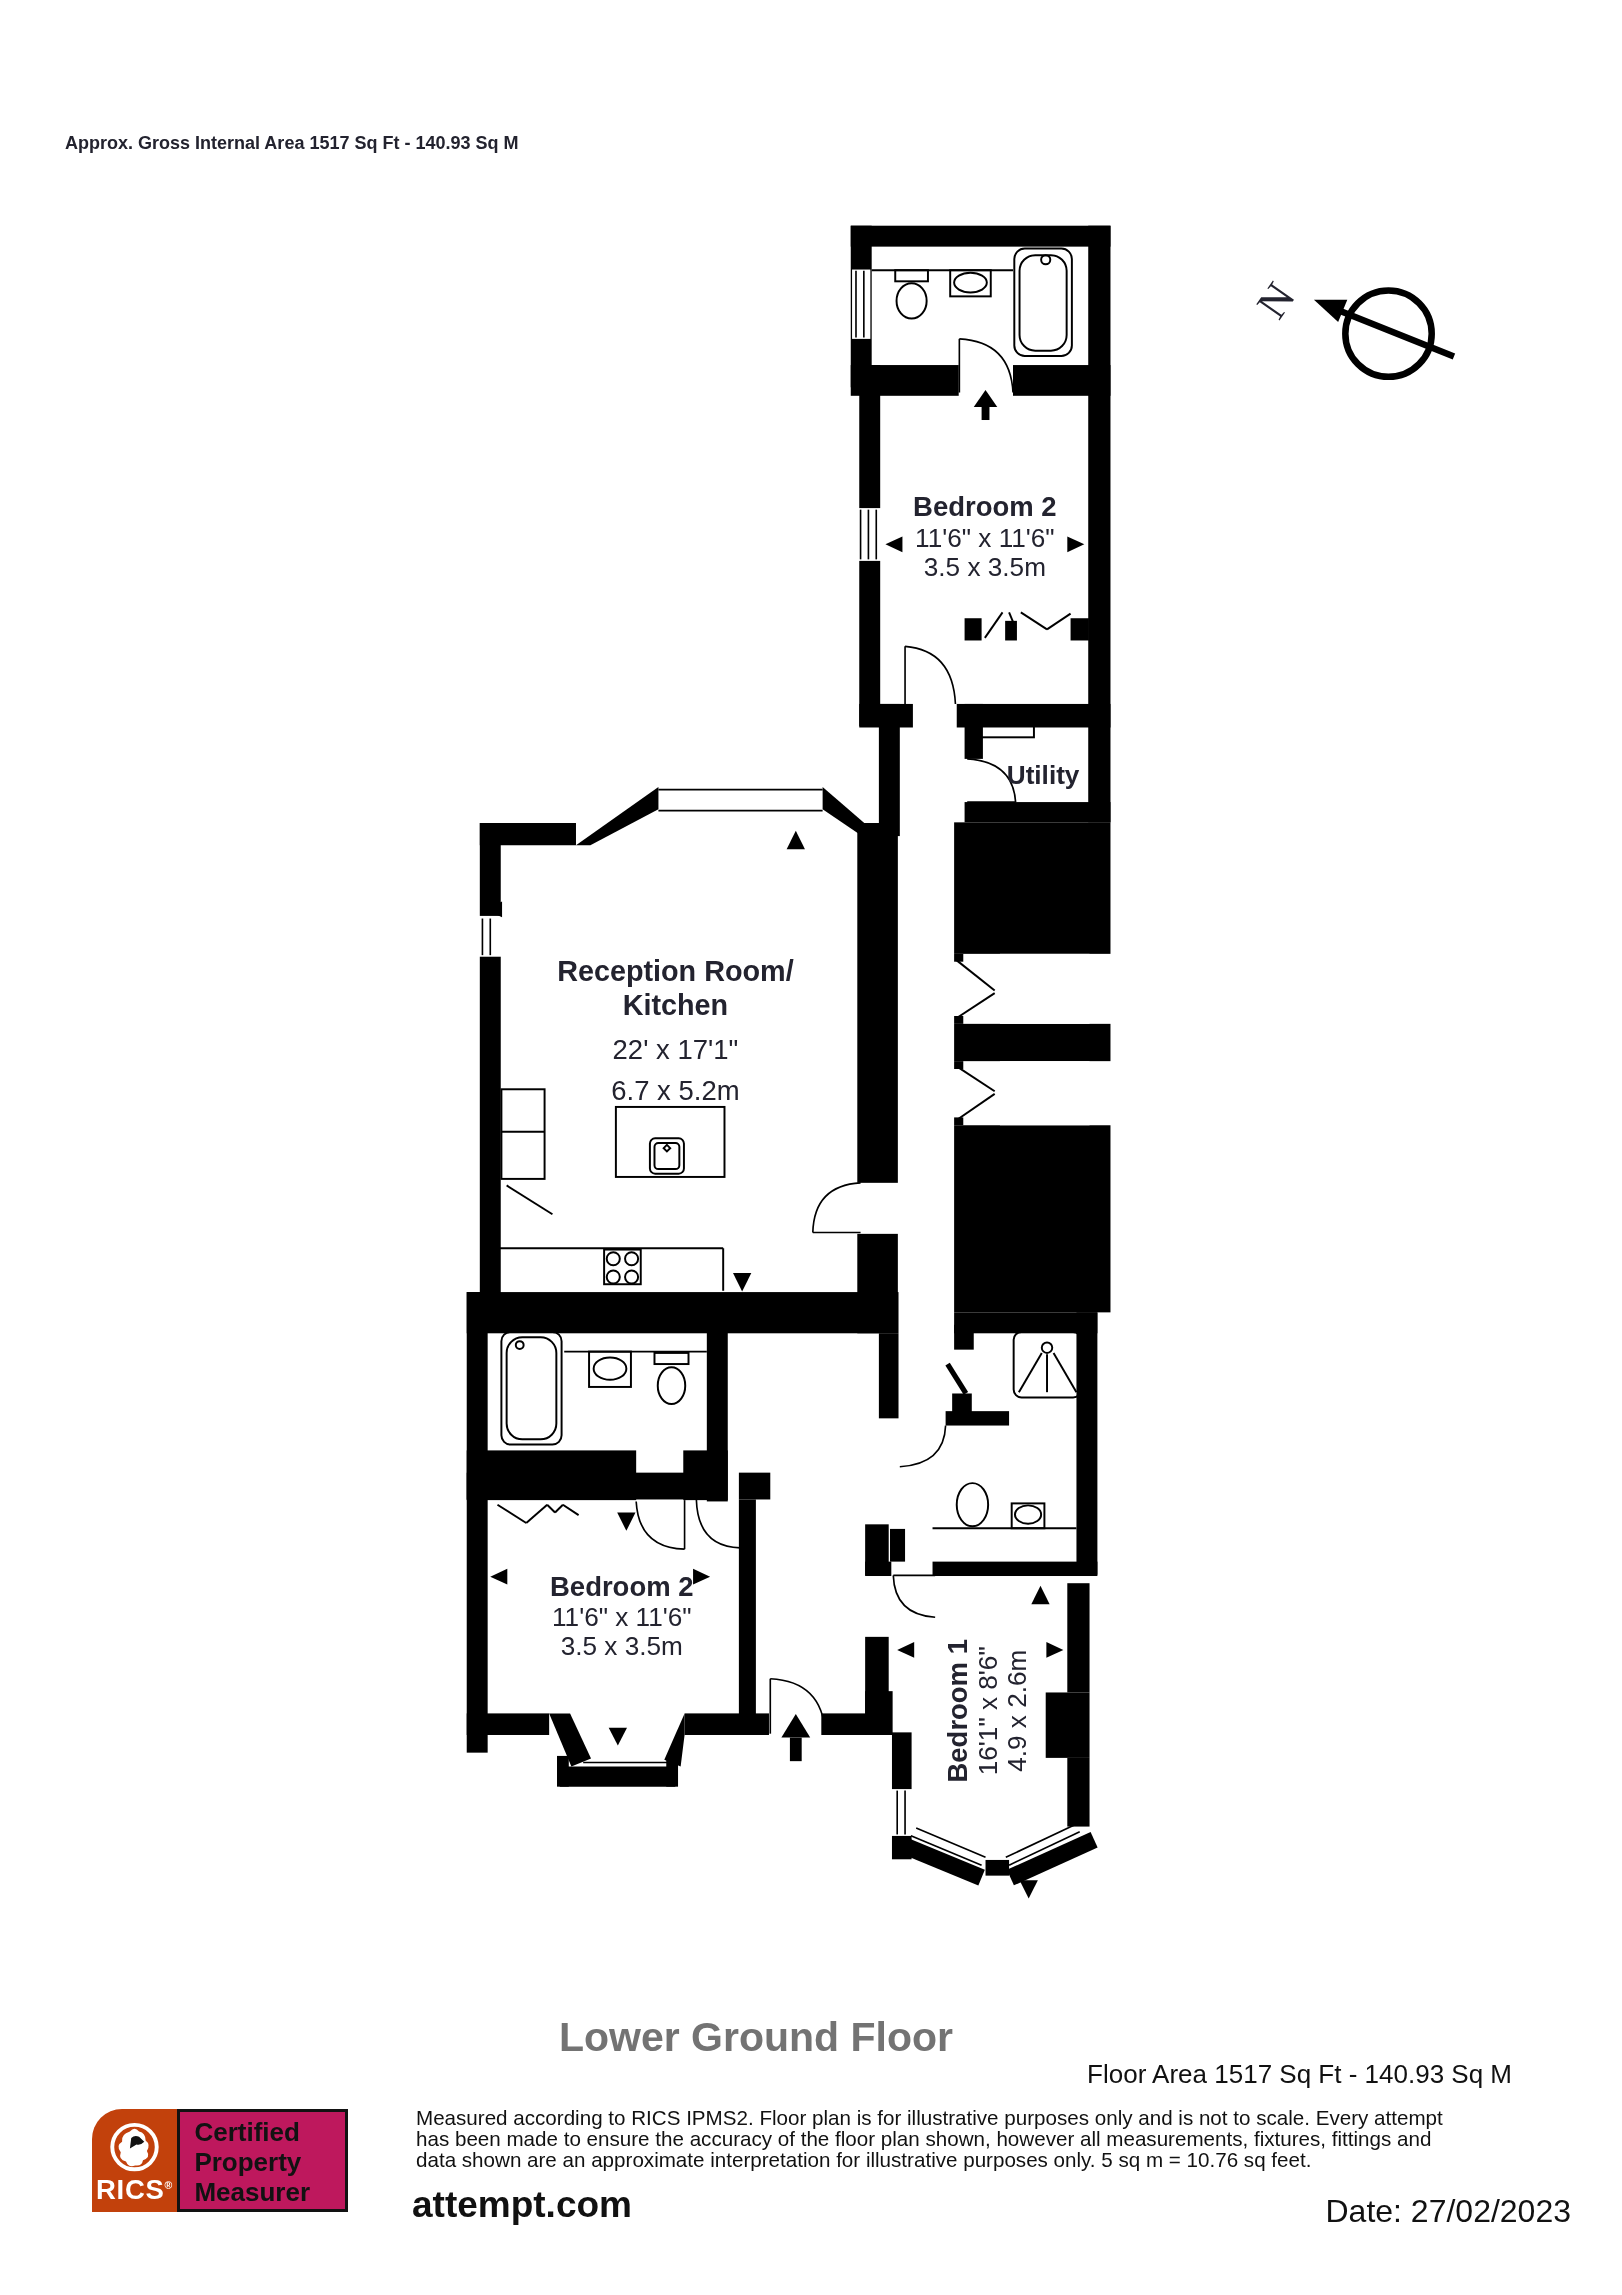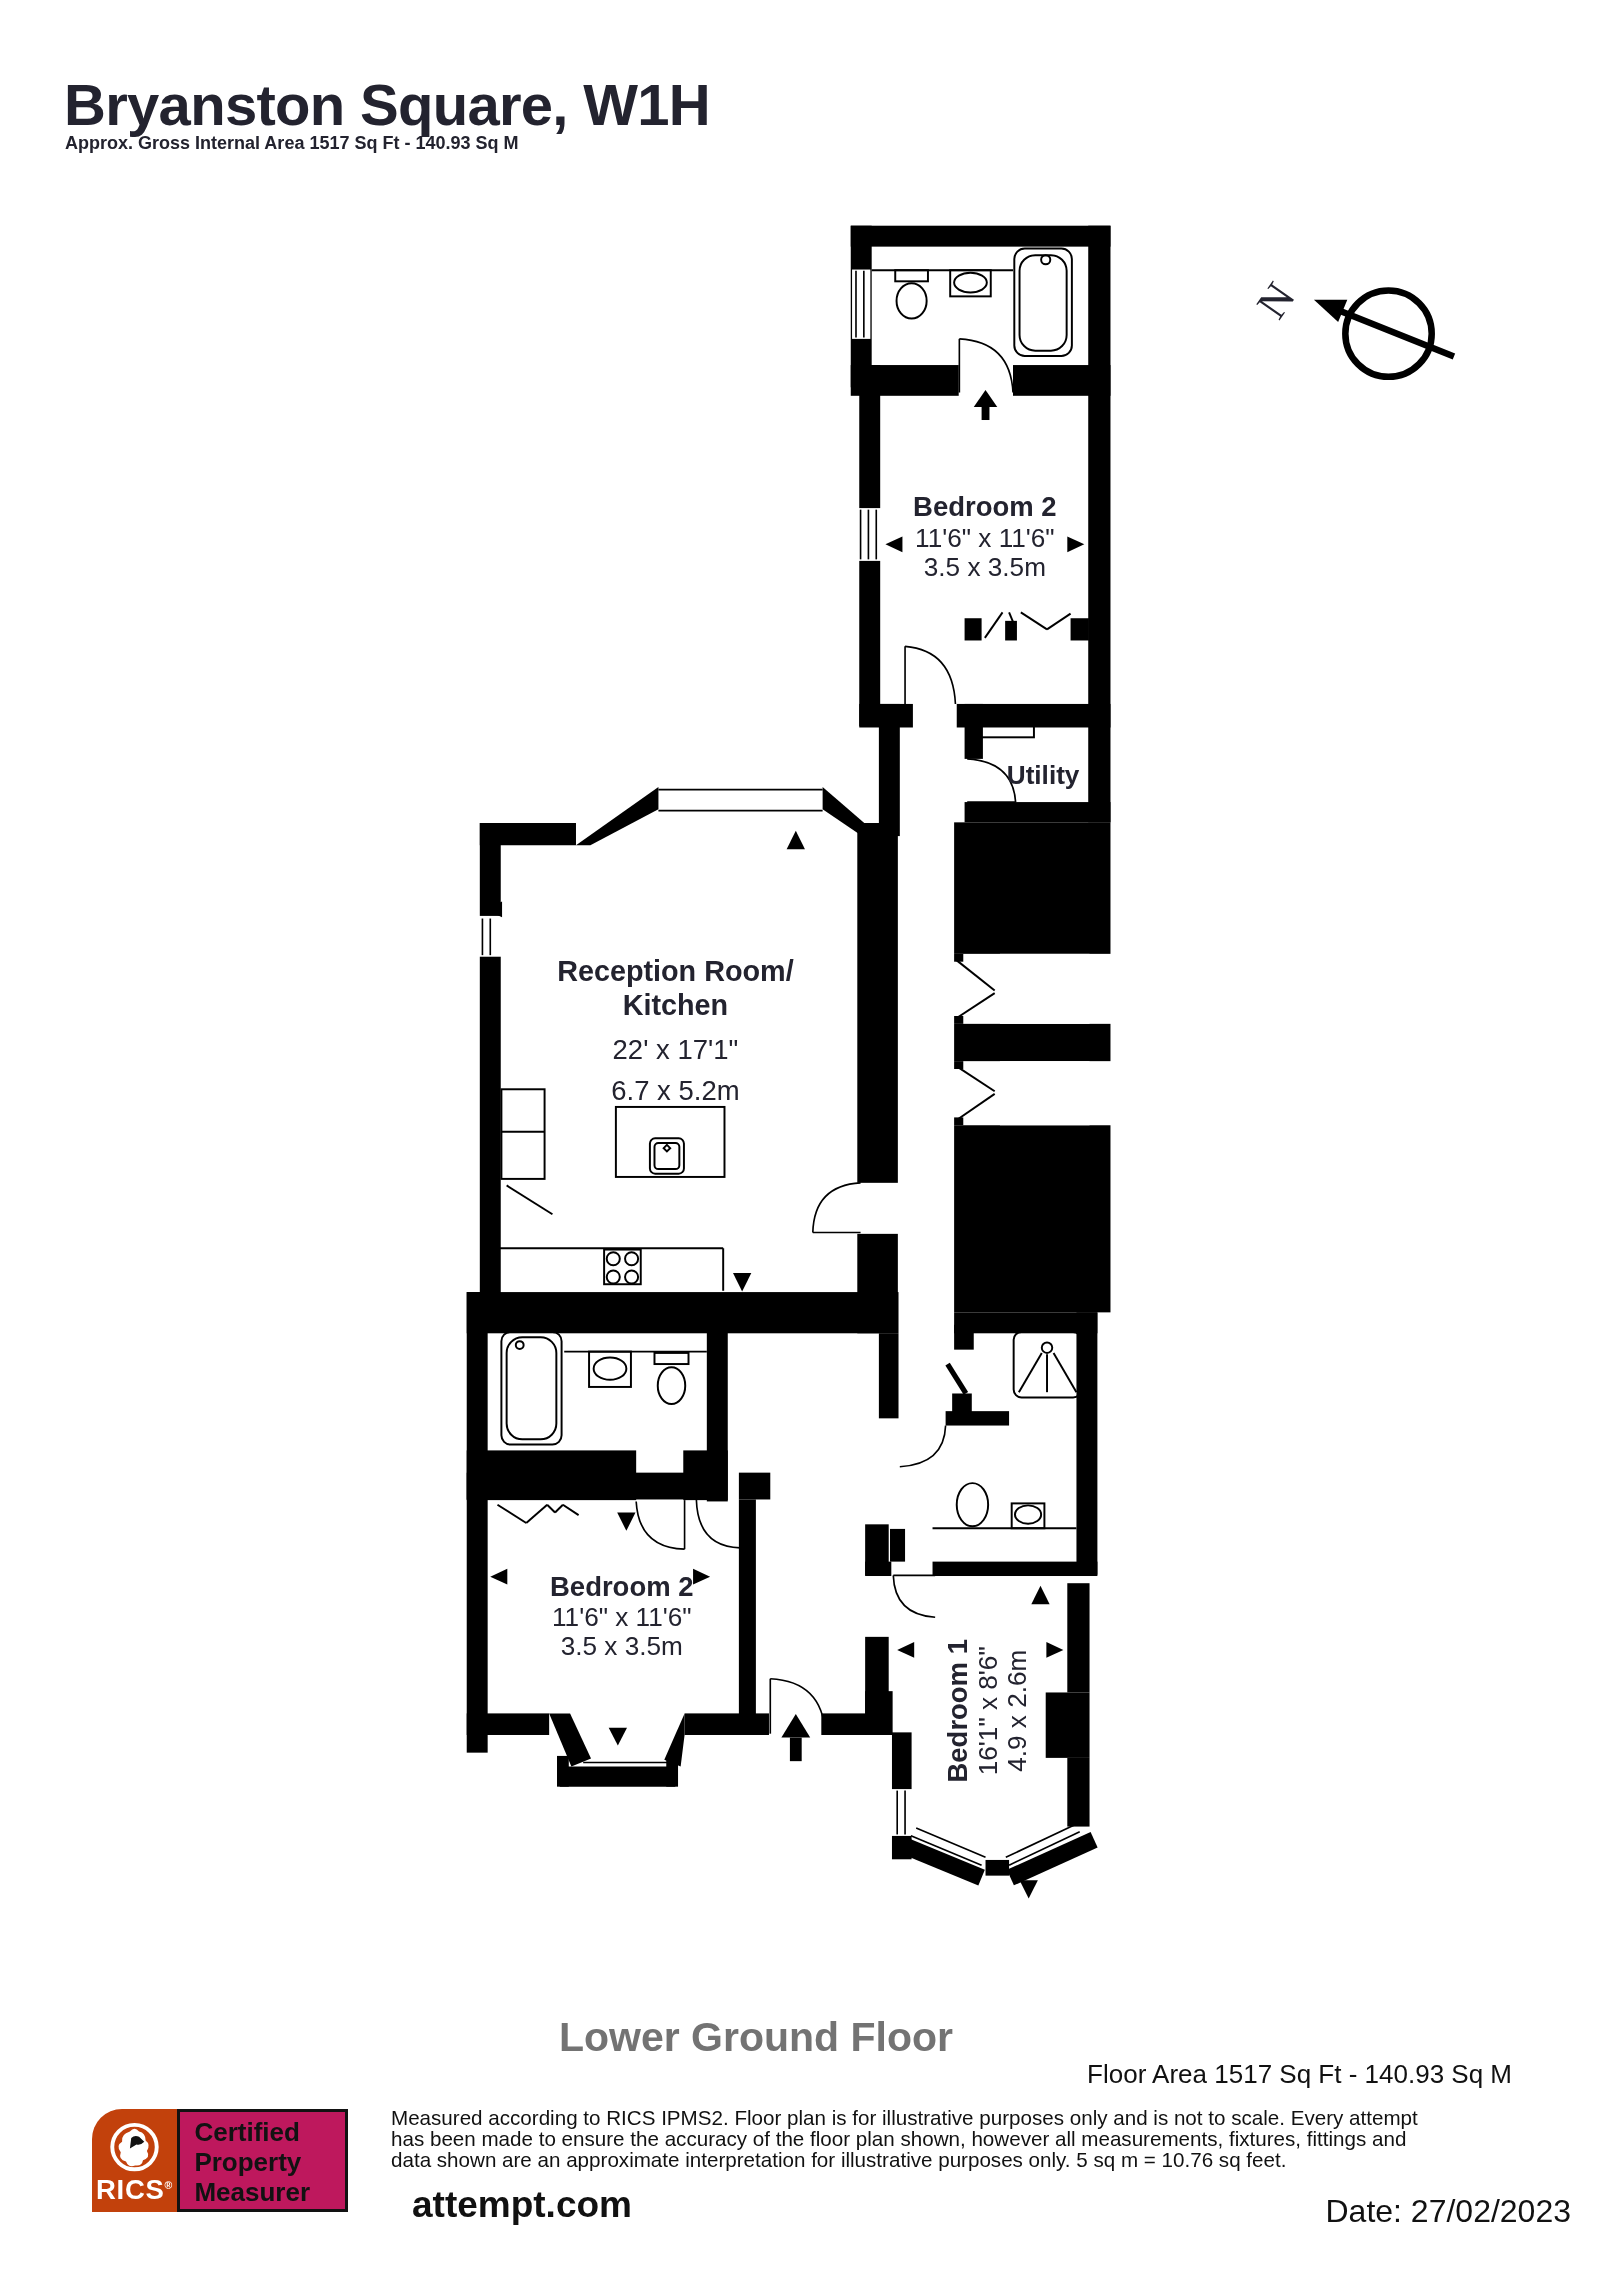--- a/index.html
+++ b/index.html
@@ -12,36 +12,35 @@
   .wall{fill:#000;}
   .fix{fill:none;stroke:#000;stroke-width:3;}
   .thin{fill:none;stroke:#000;stroke-width:2.5;}
   .door{fill:none;stroke:#000;stroke-width:2.5;}
   .dim{fill:#000;}
   text{fill:#23232f;}
   .rname{font-size:42px;font-weight:700;text-anchor:middle;font-family:"Liberation Sans",sans-serif;}
   .rdim{font-size:40px;font-weight:400;text-anchor:middle;font-family:"Liberation Sans",sans-serif;}
   #floorname{left:0;top:2014px;width:1512px;text-align:center;font-size:41px;font-weight:700;color:#737373;}
   #floorarea{left:0;top:2059px;width:1512px;text-align:right;font-size:26px;color:#111;}
-  #disclaimer{left:391px;top:2107px;width:1171px;font-size:20.6px;line-height:21px;color:#111;}
+  #disclaimer{left:416px;top:2107px;width:1171px;font-size:20.6px;line-height:21px;color:#111;}
   #site{left:412px;top:2184px;font-size:37px;font-weight:700;color:#111;}
   #datebox{right:52px;top:2193px;font-size:32px;color:#111;}
   #badge-black{left:92px;top:2109px;width:85px;height:103px;background:#c2410c;border-radius:30px 0 0 0;text-decoration:underline;}
   #badge-white{left:177px;top:2109px;width:171px;height:103px;background:#be185d;border:3.3px solid #121212;box-sizing:border-box;
                padding:5.2px 0 0 14.4px;font-size:26px;line-height:30px;font-weight:700;color:#121212;}
   #rics-label{position:absolute;left:0;bottom:6.5px;width:85px;text-align:center;color:#fff;
               font-size:27.5px;font-weight:700;letter-spacing:0.7px;}
   #rics-label sup{font-size:10.5px;}
 </style>
 </head>
 <body>
 
 <div id="page">
 
-  <div class="abs" id="title">Bryanston Square, W1H</div>
   <div class="abs" id="subtitle">Approx. Gross Internal Area 1517 Sq Ft - 140.93 Sq M</div>
 
   <svg class="abs" id="plan" width="1623" height="2295" viewBox="0 0 2480 3508">
 
     <g class="wall">
 
       <rect x="1300" y="345" width="397" height="32"></rect>
       <rect x="1300" y="345" width="32" height="247"></rect>
       <rect x="1663" y="345" width="34" height="912"></rect>
       <rect x="1300" y="558" width="165" height="47"></rect>

